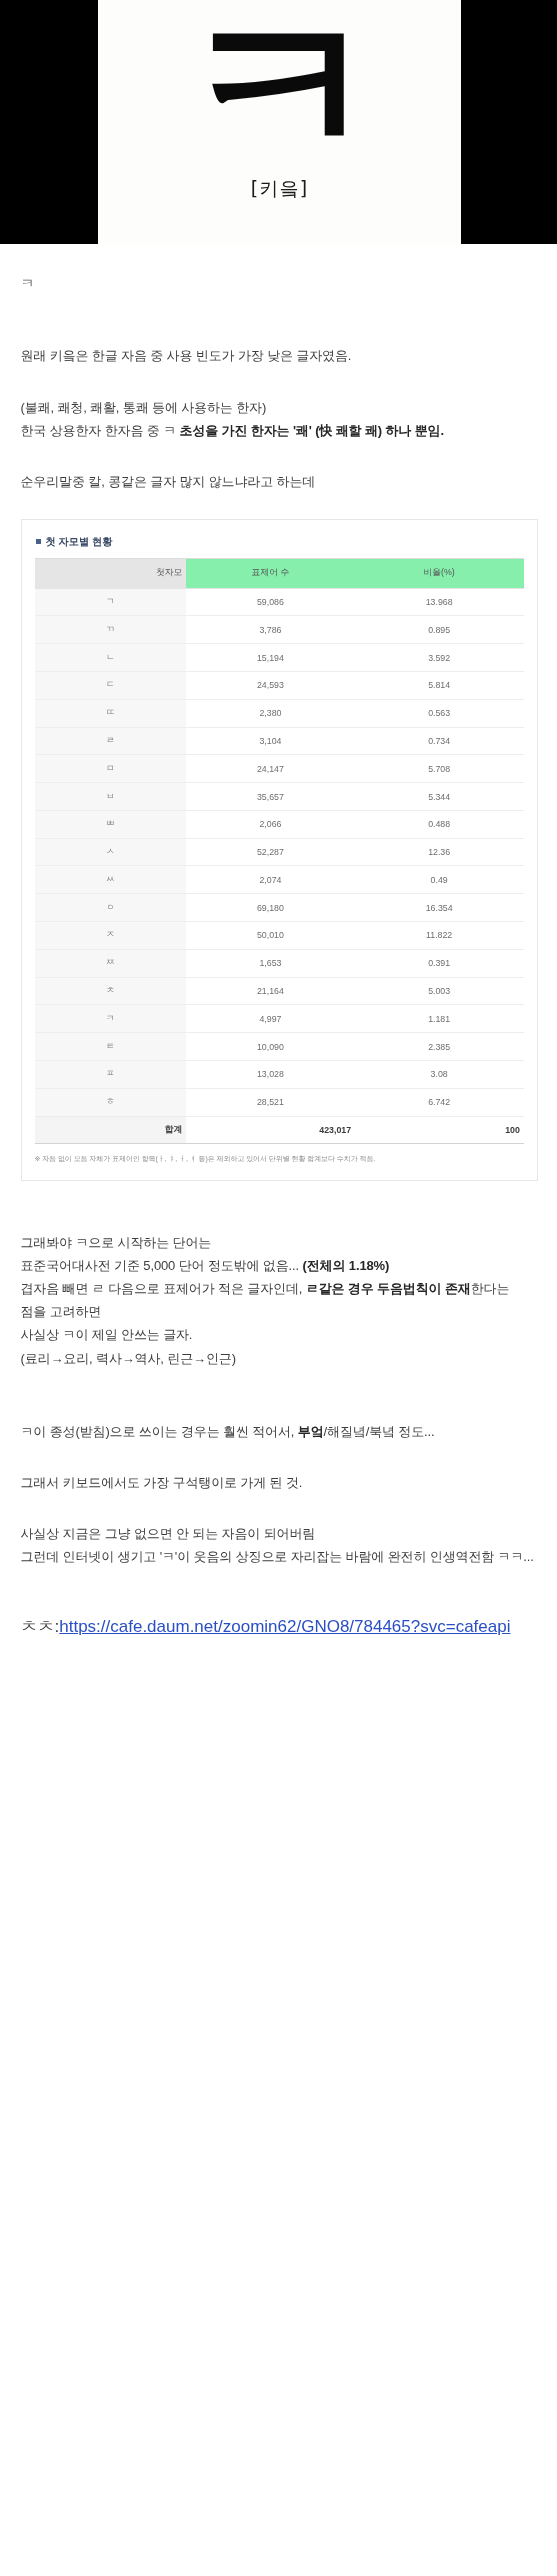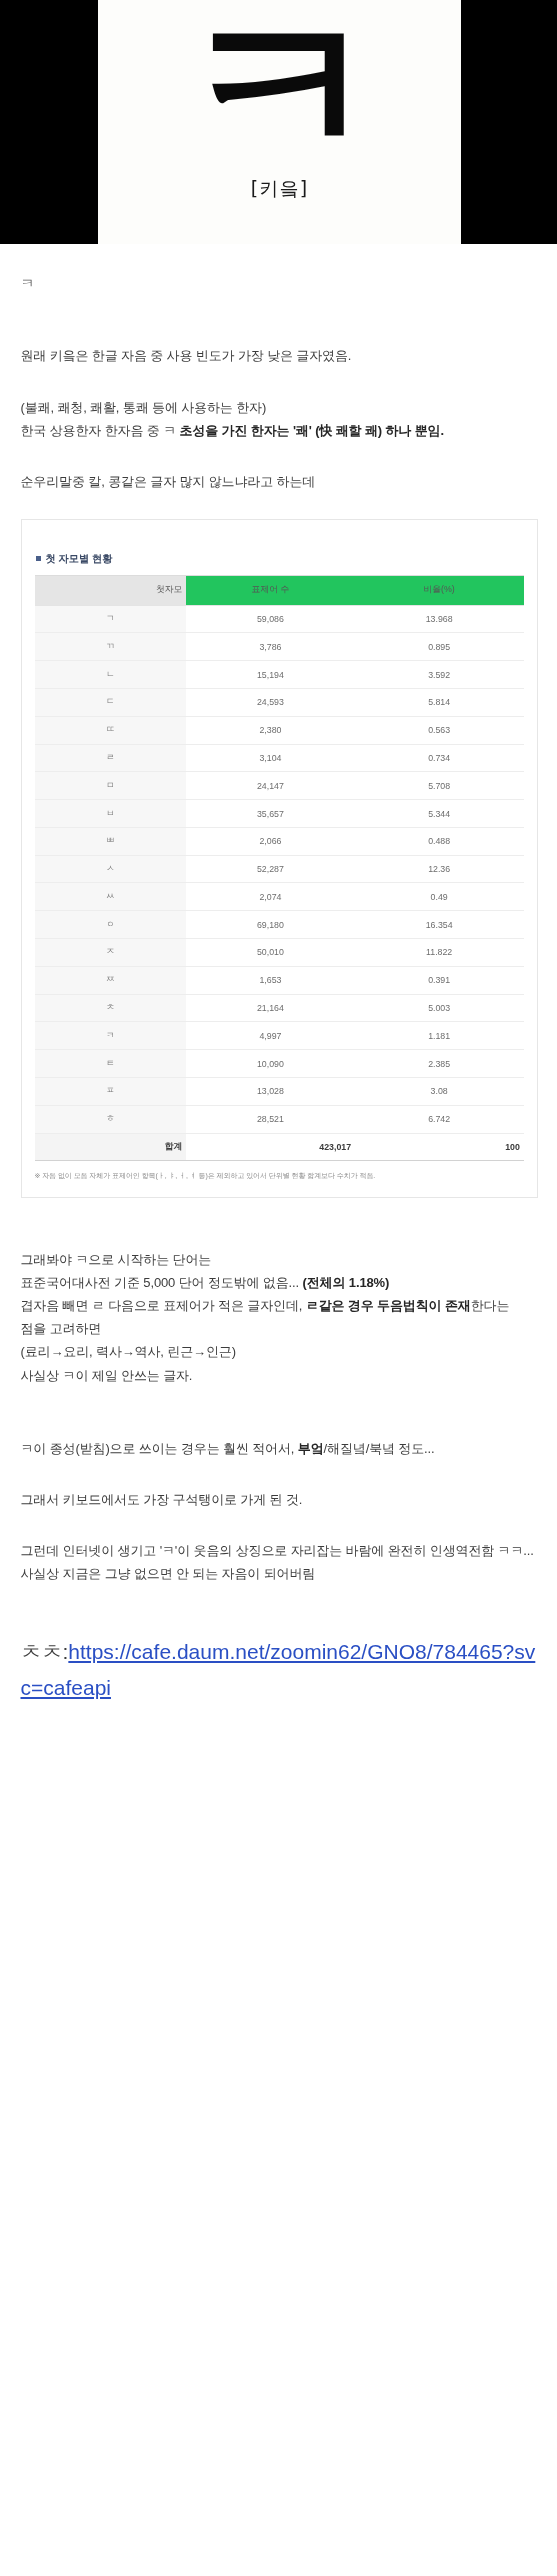--- a/index.html
+++ b/index.html
@@ -74,21 +74,21 @@
     margin: 0;
     letter-spacing: -0.01em;
     word-break: keep-all;
   }
   p.para + p.para { margin-top: 0px; }
   .b { font-weight: 700; color: #262626; }
 
   
   .table-card {
     margin: 26px 0 0 0;
-    padding: 28px 13px 15px 13px;
+    padding: 11px 13px 15px 13px;
     background: #ffffff;
     border: 0.9px solid #e6e6e6;
   }
   .table-title {
     font-size: 10.2px;
     font-weight: 700;
     color: #3b4a66;
     margin: 3.7px 0 9.3px 1.9px;
     display: flex;
     align-items: center;
@@ -120,41 +120,41 @@
     text-align: center;
   }
   table.freq td.jamo {
     background: #f7f7f7;
     color: #777;
     width: 31%;
   }
   table.freq td.num { width: 34.5%; }
   table.freq td.pct { width: 34.5%; }
   table.freq th.jamo { background: #e5e5e5; text-align: right; }
-  table.freq th.num, table.freq th.pct { background: #22c55e; }
+  table.freq th.num, table.freq th.pct { background: #86efac; }
   table.freq tr.total td {
     font-weight: 700;
     color: #3a3a3a;
     border-bottom: 0.9px solid #d2d2d2;
     border-top: 0.9px solid #dcdcdc;
     background: #ffffff;
     text-align: right;
   }
   table.freq tr.total td.jamo { background: #f4f4f4; }
   .table-note {
     font-size: 7px;
     color: #8a8a8a;
     margin-top: 10.2px;
     line-height: 1.5;
     letter-spacing: -0.01em;
   }
 
   
   .source {
-    font-size: 21px;
+    font-size: 17px;
     line-height: 1.7;
     color: #3c3c3c;
     word-break: break-all;
   }
   .source a {
     color: #2a4fc4;
     text-decoration: underline;
   }
   .bottom-pad { height: 37px; }
 </style>
@@ -304,35 +304,35 @@
       </tfoot>
     </table>
     <div class="table-note">※ 자음 없이 모음 자체가 표제어인 항목(ㅏ, ㅑ, ㅓ, ㅕ 등)은 제외하고 있어서 단위별 현황 합계보다 수치가 적음.</div>
   </div>
 
   <div class="spacer-lg"></div>
 
   <p class="para"><span>그래봐야 ㅋ으로 시작하는 단어는</span></p>
   <p class="para"><span>표준국어대사전 기준 5,000 단어 정도밖에 없음... </span><span class="b">(전체의 1.18%)</span></p>
   <p class="para"><span>겹자음 빼면 ㄹ 다음으로 표제어가 적은 글자인데, </span><span class="b">ㄹ같은 경우 두음법칙이 존재</span><span>한다는 점을 고려하면</span></p>
+  <p class="para"><span>사실상 ㅋ이 제일 안쓰는 글자.</span></p>
   <p class="para"><span>(료리→요리, 력사→역사, 린근→인근)</span></p>
-  <p class="para"><span>사실상 ㅋ이 제일 안쓰는 글자.</span></p>
 
   <div class="spacer-lg"></div>
 
   <p class="para"><span>ㅋ이 종성(받침)으로 쓰이는 경우는 훨씬 적어서, </span><span class="b">부엌</span><span>/해질녘/북녘 정도...</span></p>
 
   <div class="spacer-md"></div>
 
   <p class="para"><span>그래서 키보드에서도 가장 구석탱이로 가게 된 것.</span></p>
 
   <div class="spacer-md"></div>
 
+  <p class="para"><span>사실상 지금은 그냥 없으면 안 되는 자음이 되어버림</span></p>
   <p class="para"><span>그런데 인터넷이 생기고 'ㅋ'이 웃음의 상징으로 자리잡는 바람에 완전히 인생역전함 ㅋㅋ...</span></p>
-  <p class="para"><span>사실상 지금은 그냥 없으면 안 되는 자음이 되어버림</span></p>
 
   <div class="spacer-md"></div>
 
   <p class="source"><span>ㅊㅊ:</span><a href="#">https://cafe.daum.net/zoomin62/GNO8/784465?svc=cafeapi</a></p>
 
   <div class="bottom-pad"></div>
 </div>
 
 
 </body></html>

